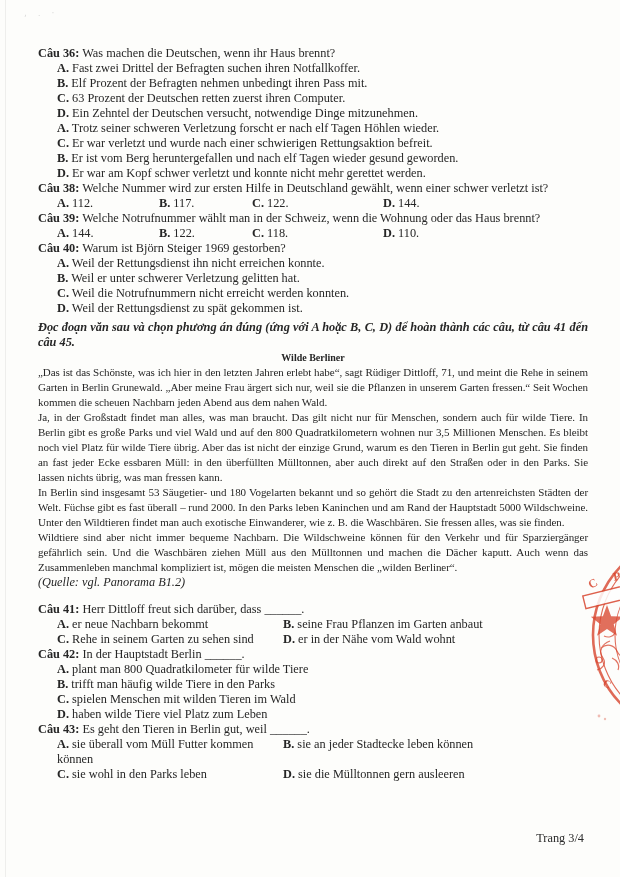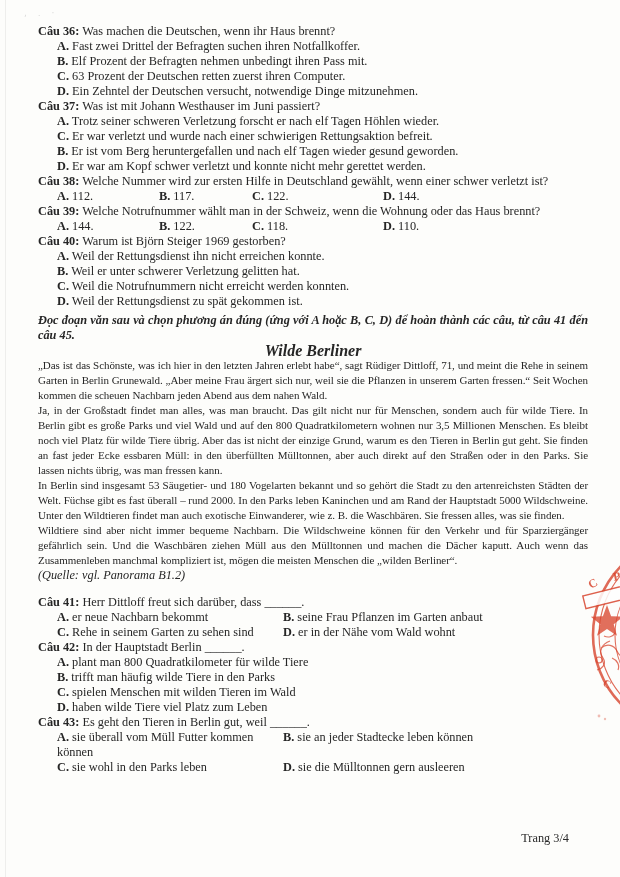--- a/index.html
+++ b/index.html
@@ -4,34 +4,34 @@
 <style>
   html,body{margin:0;padding:0;background:#ffffff;}
   .page{
     position:relative;width:620px;height:877px;overflow:hidden;
     background:#fdfdfb;color:#262626;
     font-family:"Liberation Serif", serif;
     font-size:12.3px;line-height:15px;
   }
   .scan-edge{position:absolute;left:5px;top:0;width:1px;height:877px;background:rgba(170,170,170,.18);}
   .pencil{position:absolute;left:24px;top:6px;color:#b9b9b9;opacity:.5;font-size:9px;letter-spacing:4px;font-family:"DejaVu Sans",sans-serif;}
-  .content{position:absolute;left:38px;top:24px;width:550px;}
+  .content{position:absolute;left:38px;top:46px;width:550px;}
   .q-head{}
   .q-label{font-weight:bold;}
   .opt-key{font-weight:bold;}
   .opts{padding-left:19px;}
   .opts.stacked .opt{display:block;}
   .opts.row4{display:grid;grid-template-columns:102px 93px 131px 1fr;}
   .opts.grid2{display:grid;grid-template-columns:226px 1fr;}
   .instruction{font-weight:bold;font-style:italic;margin-top:4px;text-align:justify;}
-  .passage-title{text-align:center;font-weight:bold;font-size:16px;font-style:italic;}
+  .passage-title{text-align:center;font-weight:bold;font-size:10px;}
   .passage p{margin:0;text-align:justify;font-size:11px;letter-spacing:-0.06px;}
   .source{text-align:left;font-style:italic;}
   .section2{margin-top:12px;}
-  .footer{position:absolute;top:831px;right:51px;font-size:12.3px;color:#2a2a2a;}
+  .footer{position:absolute;top:831px;right:36px;font-size:12.3px;color:#2a2a2a;}
   .stamp{position:absolute;left:556px;top:528px;width:200px;height:224px;}
 </style>
 </head>
 <body>
 
 <div class="page">
   <div class="scan-edge"></div>
   <div class="pencil">, . ·</div>
 
   <div class="content">
@@ -39,21 +39,20 @@
         <div class="q-block">
           <div class="q-head"><span class="q-label">Câu 36:</span> <span class="q-text">Was machen die Deutschen, wenn ihr Haus brennt?</span></div>
           <div class="opts stacked">
             <span class="opt"><span class="opt-key">A.</span> <span class="opt-text">Fast zwei Drittel der Befragten suchen ihren Notfallkoffer.</span></span>
             <span class="opt"><span class="opt-key">B.</span> <span class="opt-text">Elf Prozent der Befragten nehmen unbedingt ihren Pass mit.</span></span>
             <span class="opt"><span class="opt-key">C.</span> <span class="opt-text">63 Prozent der Deutschen retten zuerst ihren Computer.</span></span>
             <span class="opt"><span class="opt-key">D.</span> <span class="opt-text">Ein Zehntel der Deutschen versucht, notwendige Dinge mitzunehmen.</span></span>
           </div>
         </div>
         <div class="q-block">
-          <div class="q-head"><span class="q-label">Câu 37:</span> <span class="q-text">Was ist mit Johann Westhauser im Juni passiert?</span></div>
           <div class="opts stacked">
             <span class="opt"><span class="opt-key">A.</span> <span class="opt-text">Trotz seiner schweren Verletzung forscht er nach elf Tagen Höhlen wieder.</span></span>
             <span class="opt"><span class="opt-key">C.</span> <span class="opt-text">Er war verletzt und wurde nach einer schwierigen Rettungsaktion befreit.</span></span>
             <span class="opt"><span class="opt-key">B.</span> <span class="opt-text">Er ist vom Berg heruntergefallen und nach elf Tagen wieder gesund geworden.</span></span>
             <span class="opt"><span class="opt-key">D.</span> <span class="opt-text">Er war am Kopf schwer verletzt und konnte nicht mehr gerettet werden.</span></span>
           </div>
         </div>
         <div class="q-block">
           <div class="q-head"><span class="q-label">Câu 38:</span> <span class="q-text">Welche Nummer wird zur ersten Hilfe in Deutschland gewählt, wenn einer schwer verletzt ist?</span></div>
           <div class="opts row4">

